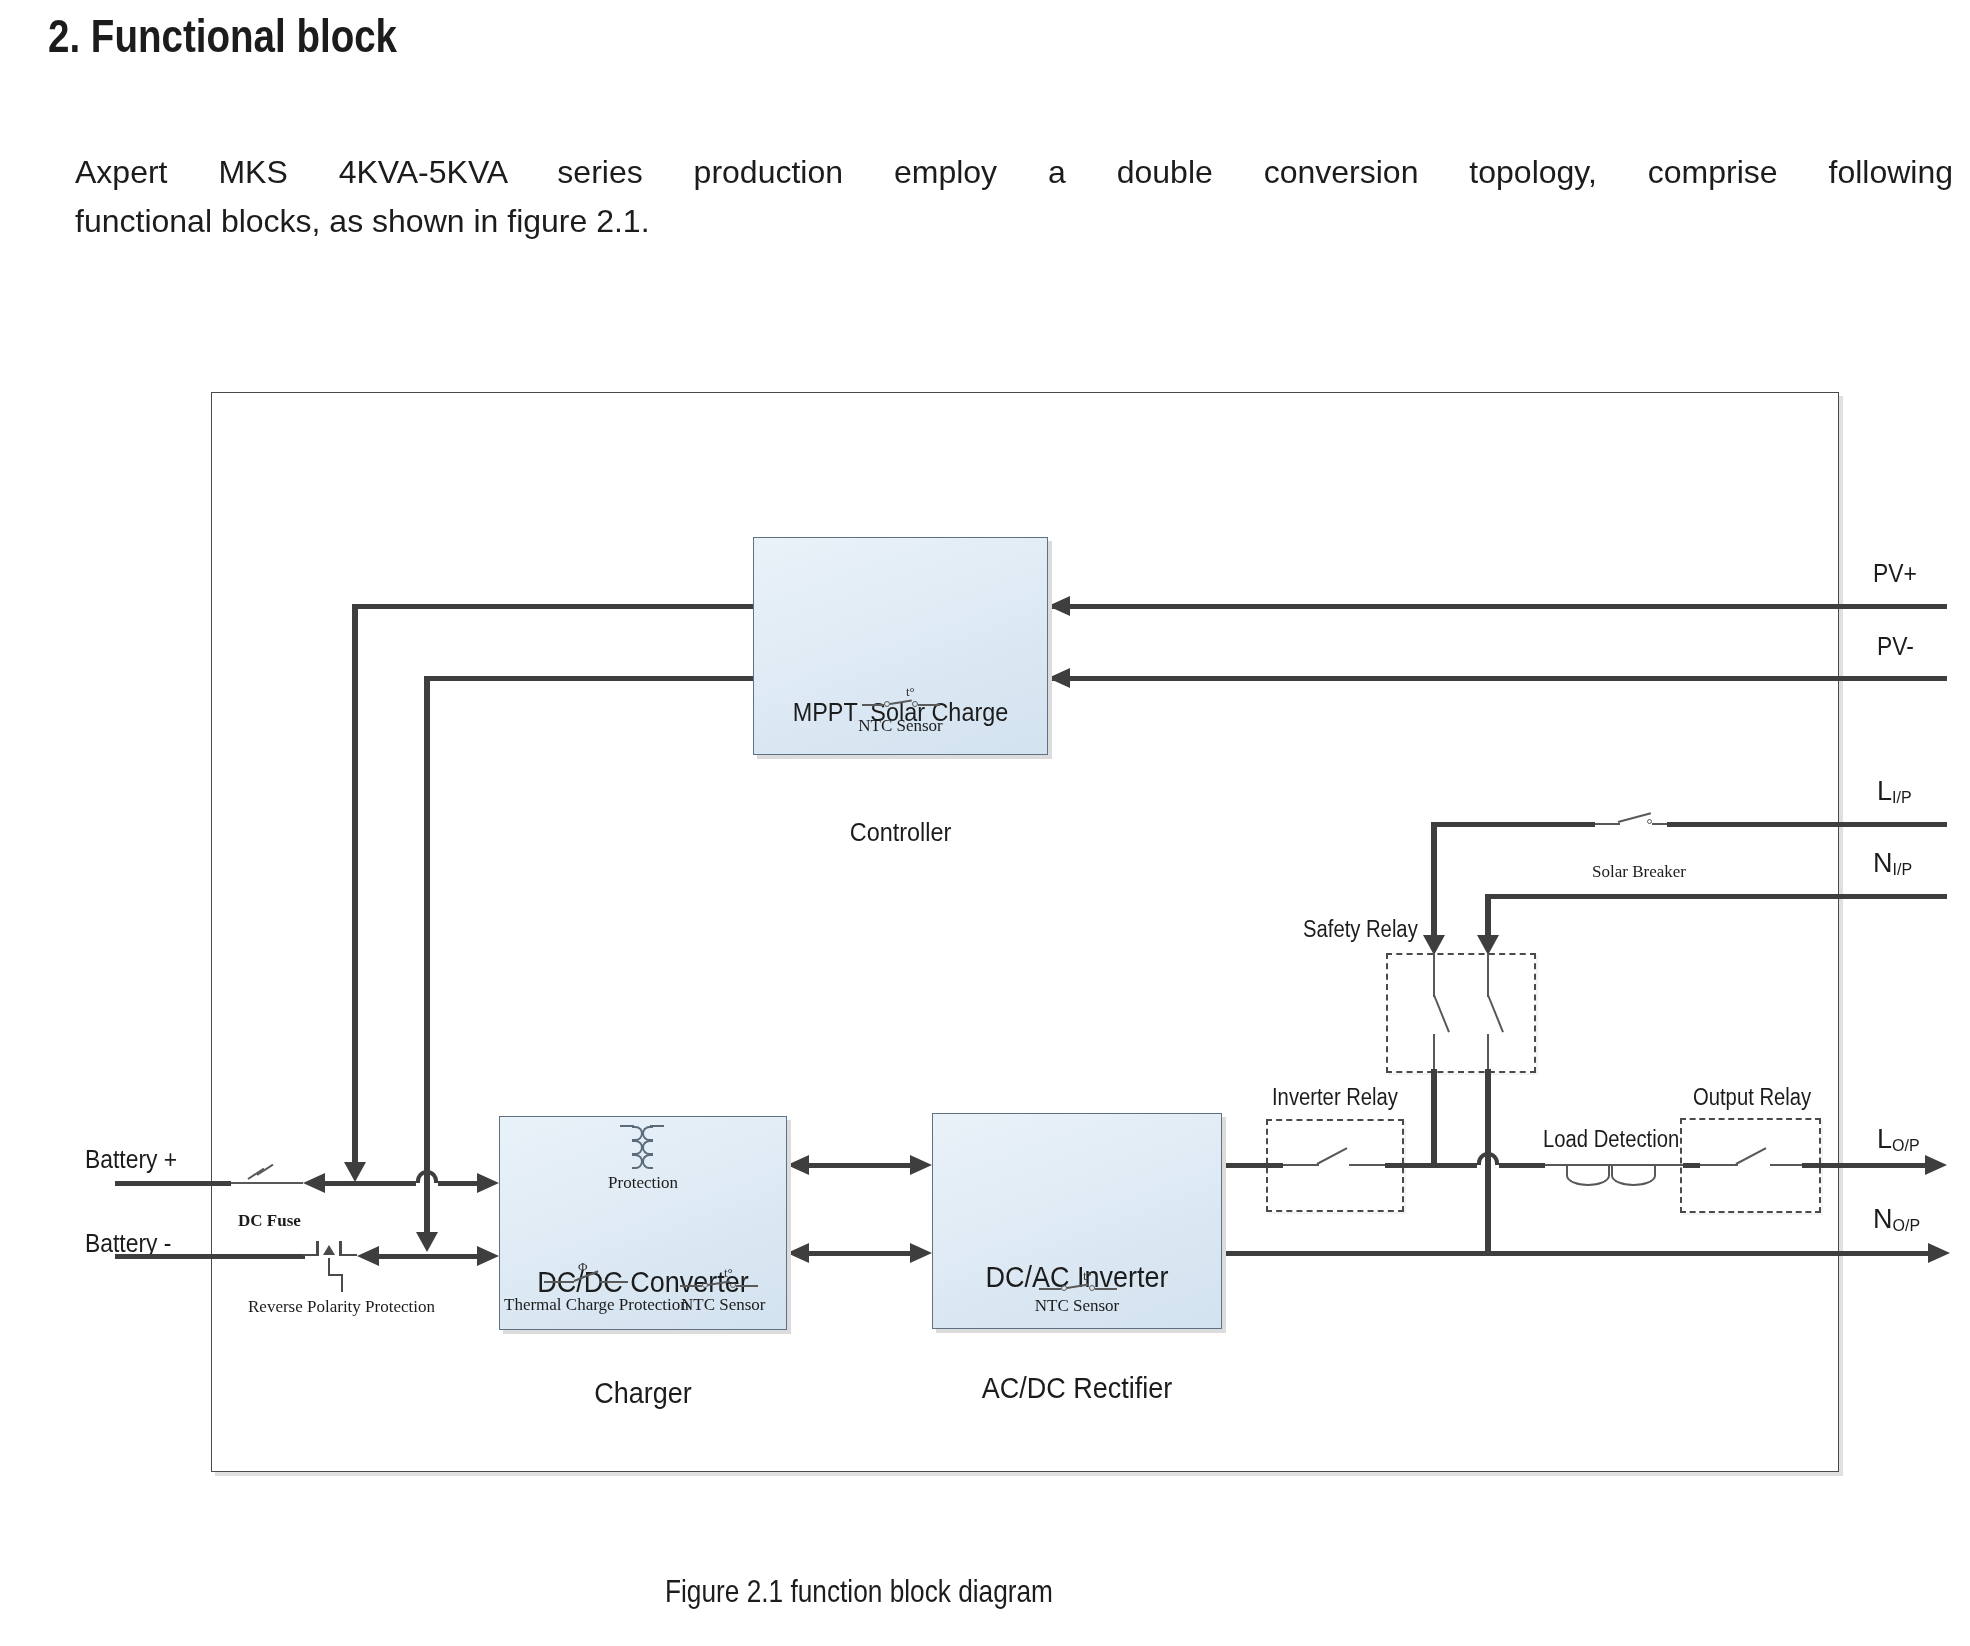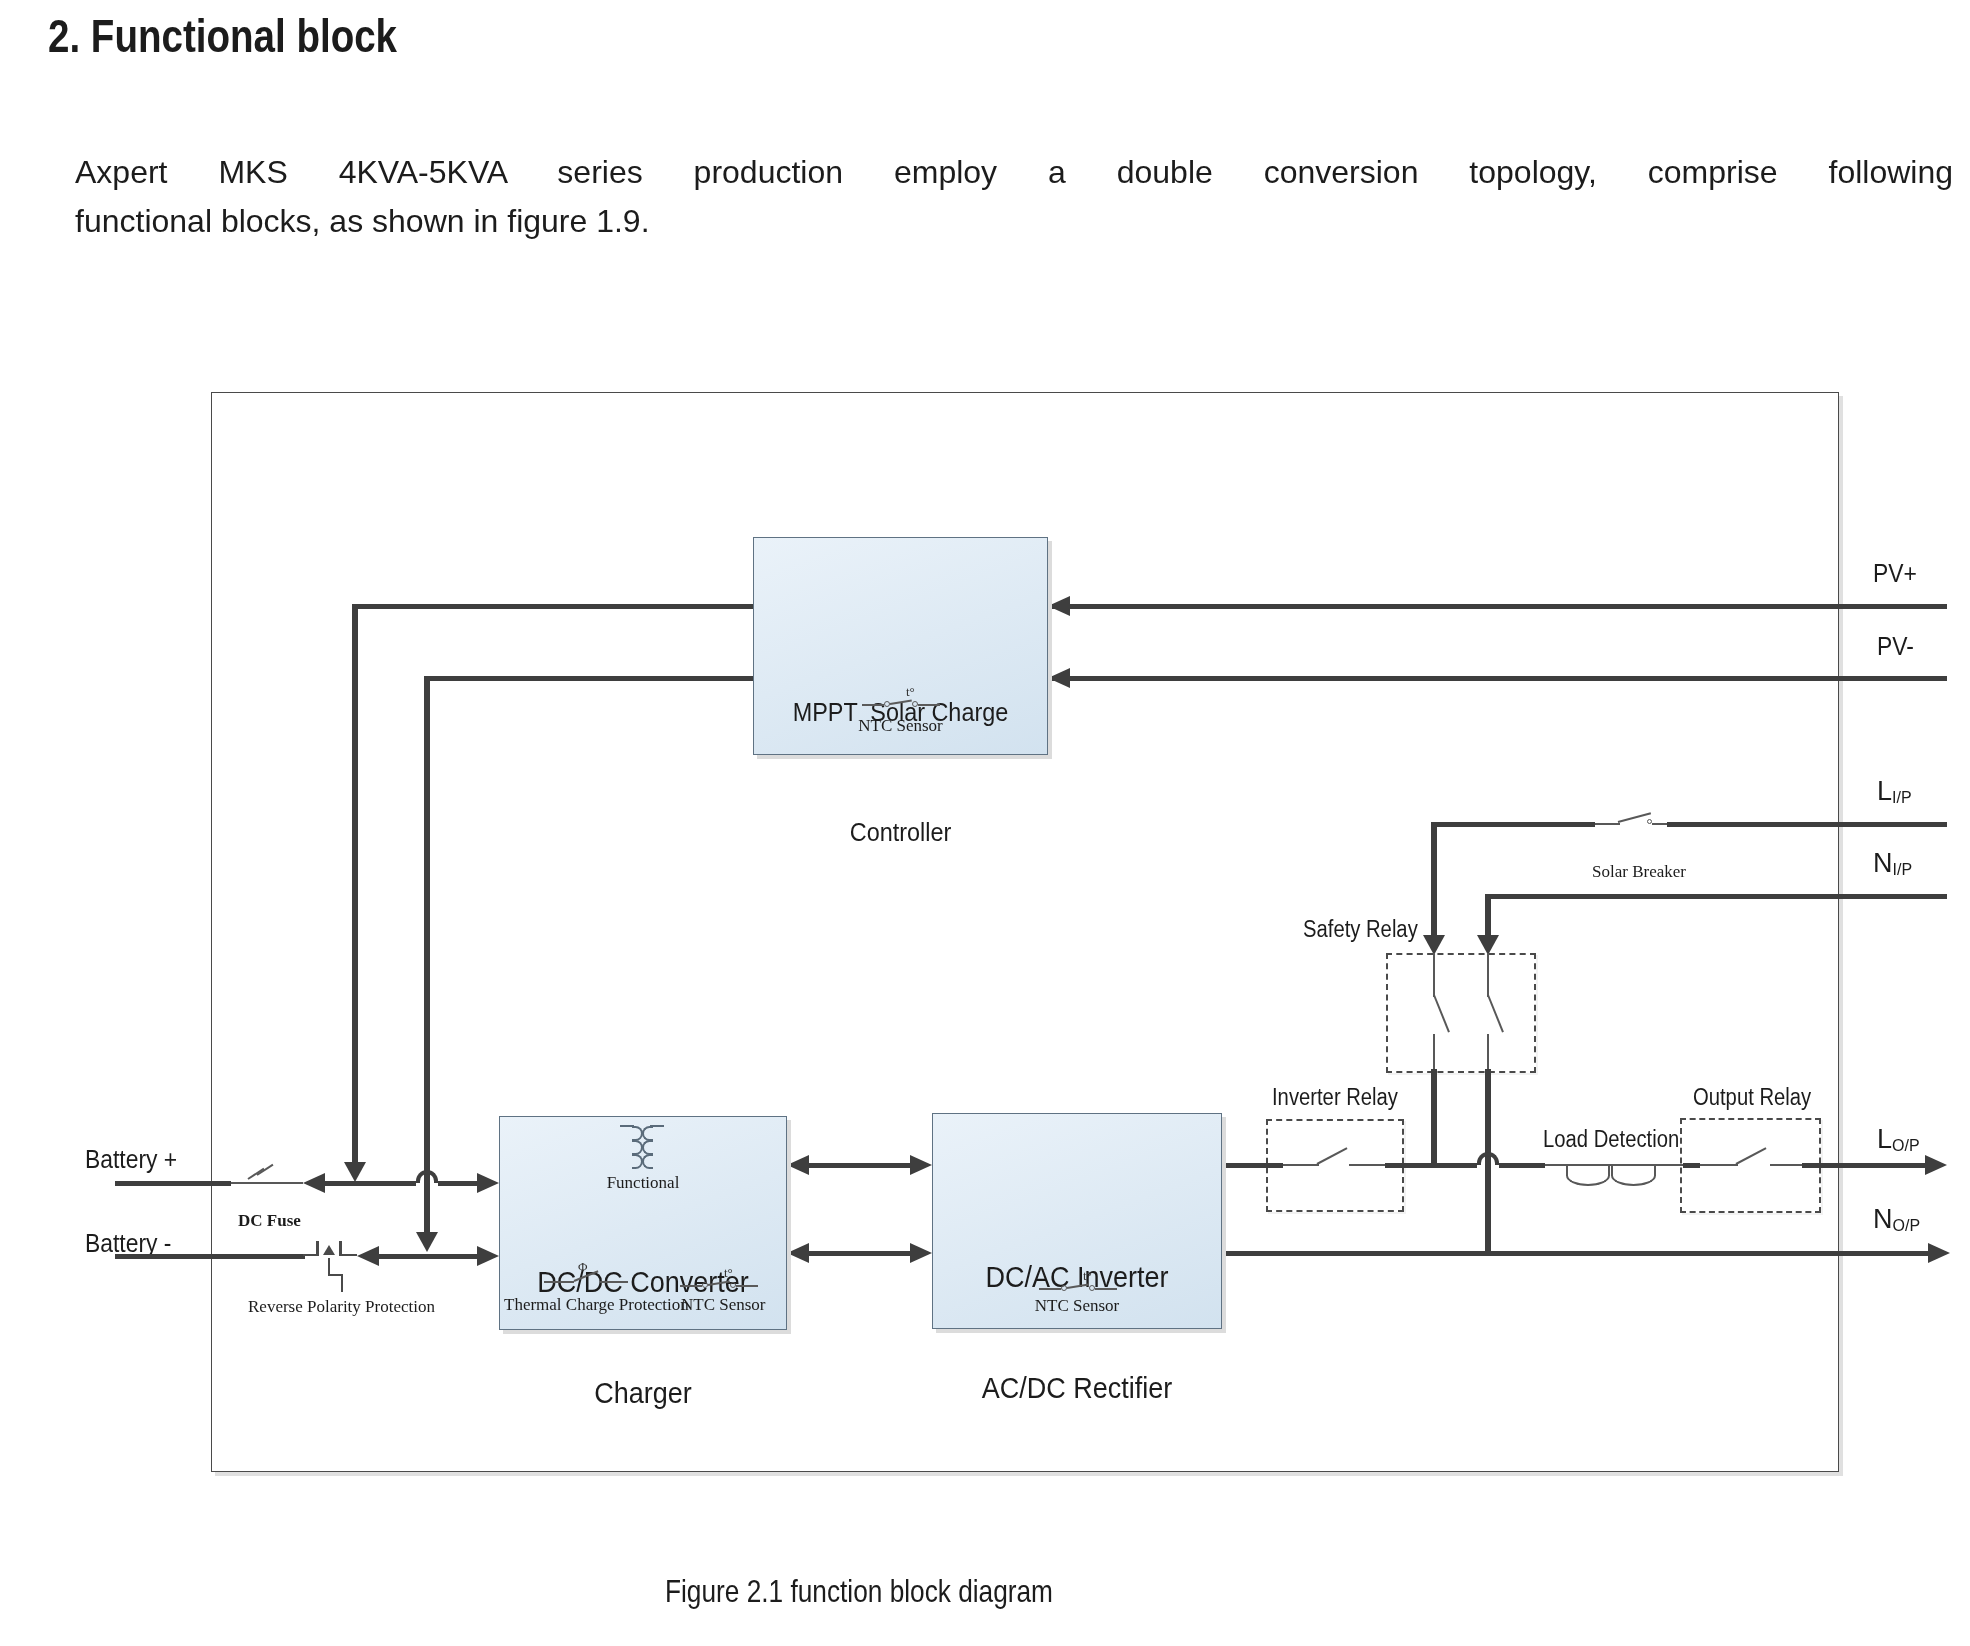--- a/index.html
+++ b/index.html
@@ -75,21 +75,21 @@
 </style>
 </head>
 <body>
 
 <div class="page">
 
   <h1 class="heading">2. Functional block</h1>
 
   <div class="para">
     <div class="para-l1">Axpert MKS 4KVA-5KVA series production employ a double conversion topology, comprise following</div>
-    <div>functional blocks, as shown in figure 1.9.</div>
+    <div>functional blocks, as shown in figure 2.1.</div>
   </div>
 
   <div class="frame"></div>
 
   <div class="hthick" style="left:1048px;top:604px;width:899px;"></div>
   <div class="arr-l" style="left:1048px;top:596px;"></div>
   <div class="hthick" style="left:1048px;top:676px;width:899px;"></div>
   <div class="arr-l" style="left:1048px;top:668px;"></div>
 
   <div class="hthick" style="left:355px;top:604px;width:398px;"></div>
@@ -222,21 +222,21 @@
     <div class="abs" style="left:118px;top:2px;width:48px;height:54px;">
       <span class="coil-bar" style="left:2px;top:6px;width:14px;"></span>
       <span class="coil-bar" style="left:32px;top:6px;width:14px;"></span>
       <span class="coil-l" style="left:14px;top:7px;"></span>
       <span class="coil-l" style="left:14px;top:21px;"></span>
       <span class="coil-l" style="left:14px;top:35px;"></span>
       <span class="coil-r" style="left:24px;top:7px;"></span>
       <span class="coil-r" style="left:24px;top:21px;"></span>
       <span class="coil-r" style="left:24px;top:35px;"></span>
     </div>
-    <div class="slbl" style="left:0;top:56px;width:100%;text-align:center;">Functional</div>
+    <div class="slbl" style="left:0;top:56px;width:100%;text-align:center;">Protection</div>
     <div class="blk-title t-big" style="top:72px;">
       <div>DC/DC Converter</div>
       <div>Charger</div>
     </div>
     <div class="abs" style="left:44px;top:146px;width:84px;height:26px;">
       <span class="g-txt" style="left:34px;top:-4px;">Φ</span>
       <span class="g-seg" style="left:0;top:18px;width:30px;"></span>
       <span class="g-blade" style="left:30px;top:17px;width:26px;transform:rotate(-22deg);"></span>
       <span class="g-seg" style="left:56px;top:18px;width:28px;"></span>
     </div>

